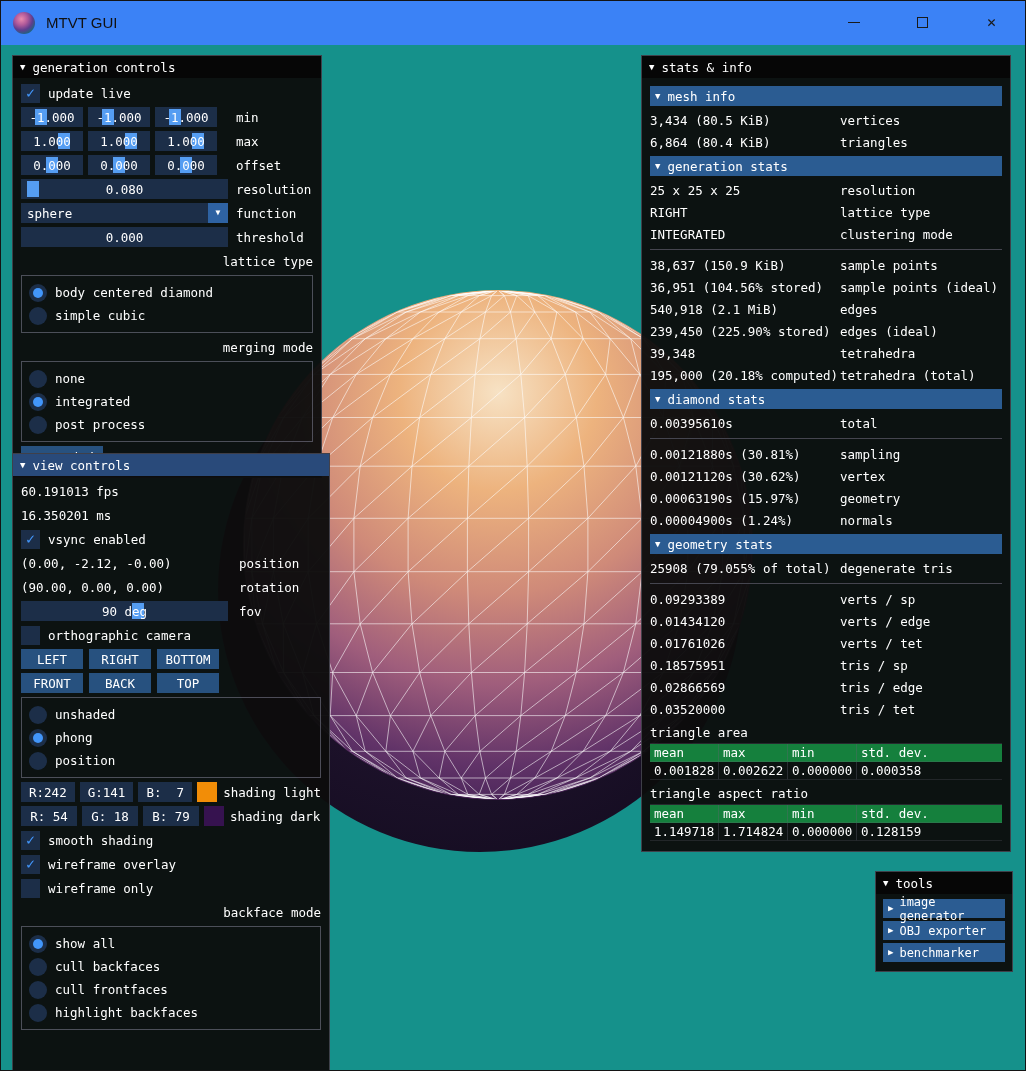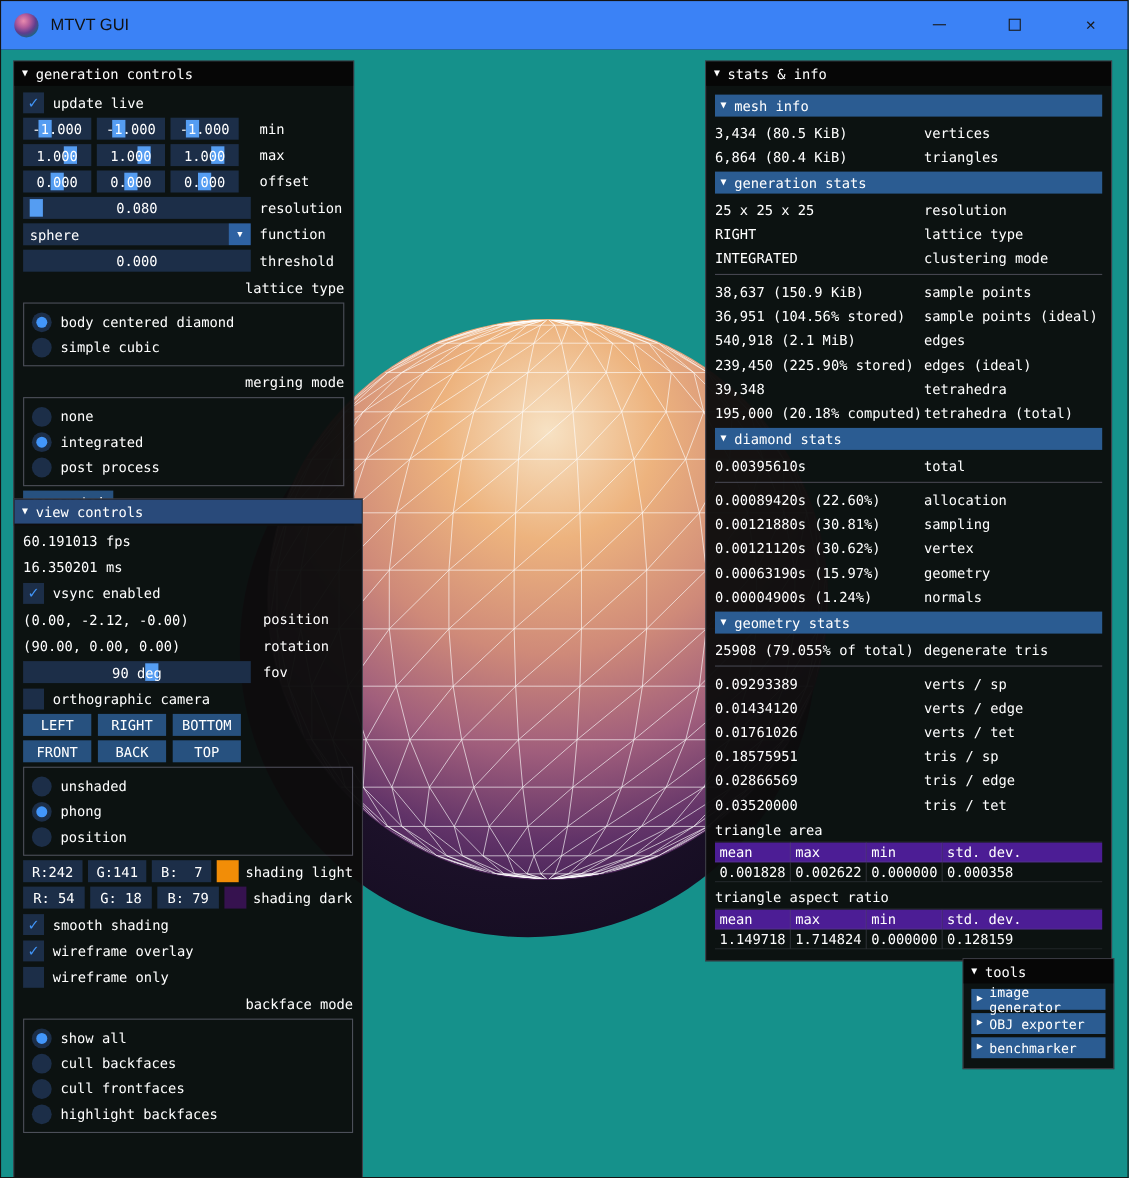--- a/index.html
+++ b/index.html
@@ -58,21 +58,21 @@
   .swatch { width:20px; height:20px; margin-right:6px; flex:none; }
 
   
   .header-bar { height:20px; background:#2b5c92; display:flex; align-items:center; gap:7px; padding:0 5px; margin:3px 0; }
   .stat-row { height:22px; display:flex; align-items:center; position:relative; }
   .stat-label { position:absolute; left:190px; }
   .separator { height:1px; background:#45454f; margin:4px 0; }
   .tbl-title { height:20px; display:flex; align-items:center; margin-top:2px; }
   .tbl { margin:1px 0 3px 0; border-top:1px solid rgba(100,100,115,0.3); }
   .tbl-row { display:flex; height:18px; }
-  .tbl-row.head .tbl-cell { background:#4c1d95; }
+  .tbl-row.head .tbl-cell { background:#15803d; }
   .tbl-cell { width:69px; padding-left:4px; display:flex; align-items:center; border-right:1px solid rgba(100,100,115,0.35); border-bottom:1px solid rgba(100,100,115,0.25); }
   .tbl-cell:last-child { flex:1; border-right:none; }
 
   
   .tools-body { padding:5px 7px 6px 7px; font-size:12px; }
   .tool-item { height:19px; background:#2b5c92; display:flex; align-items:center; gap:6px; padding:0 5px; margin-bottom:3px; }
 
   
   #gen-window   { left:12px;  top:10px;  width:310px; }
   #view-window  { left:12px;  top:408px; width:318px; height:640px; overflow:hidden; }
@@ -1073,24 +1073,20 @@
         <span>diamond stats</span>
       </div>
       <div>
 
       <div class="stat-row">
             <span>0.00395610s</span>
             <span class="stat-label">total</span>
           </div>
           <div class="separator"></div>
           <div class="stat-row">
-            <span>0.00089420s (22.60%)</span>
-            <span class="stat-label">allocation</span>
-          </div>
-          <div class="stat-row">
             <span>0.00121880s (30.81%)</span>
             <span class="stat-label">sampling</span>
           </div>
           <div class="stat-row">
             <span>0.00121120s (30.62%)</span>
             <span class="stat-label">vertex</span>
           </div>
           <div class="stat-row">
             <span>0.00063190s (15.97%)</span>
             <span class="stat-label">geometry</span>

